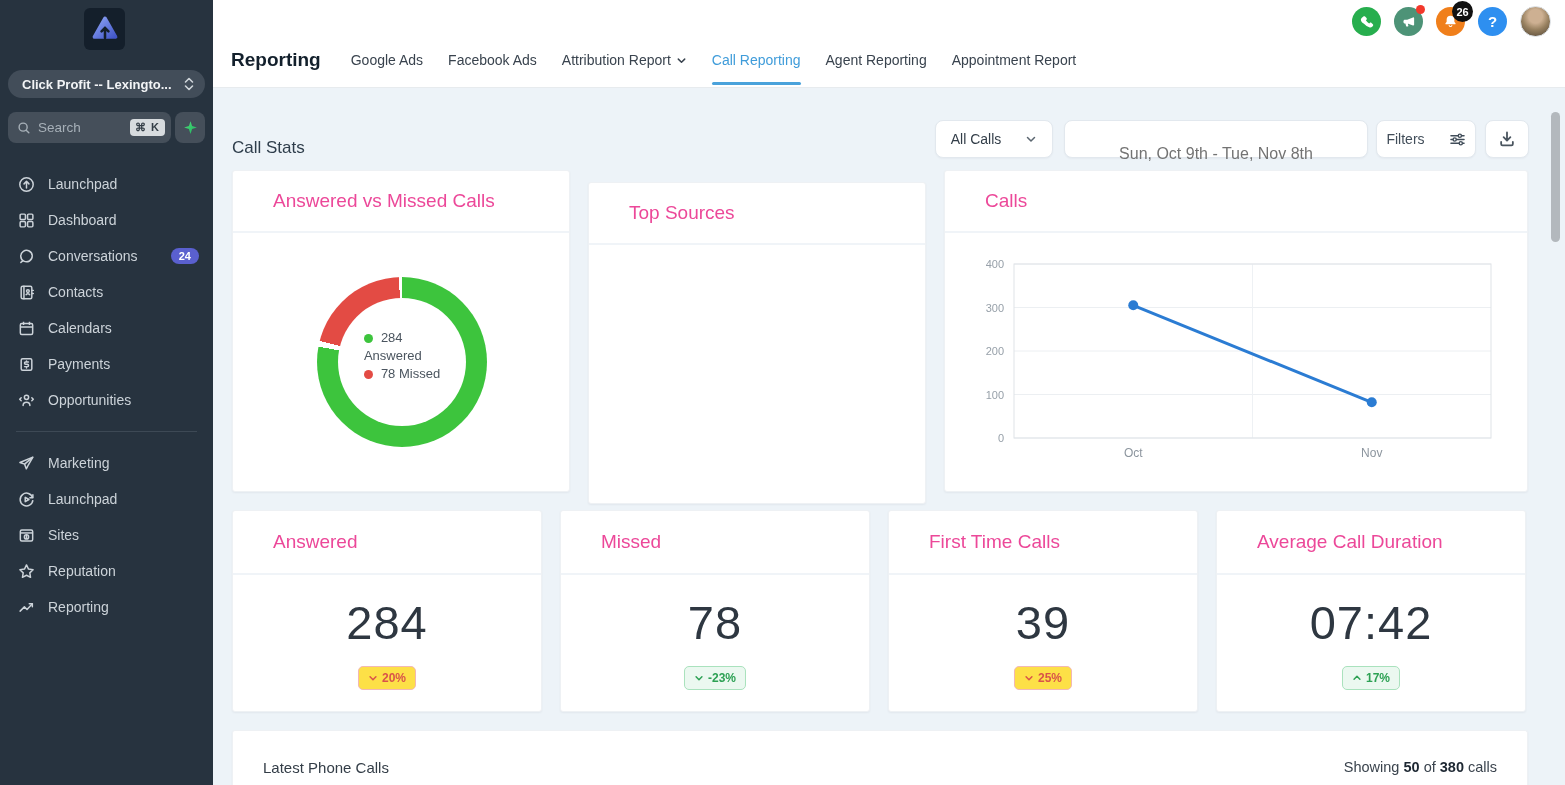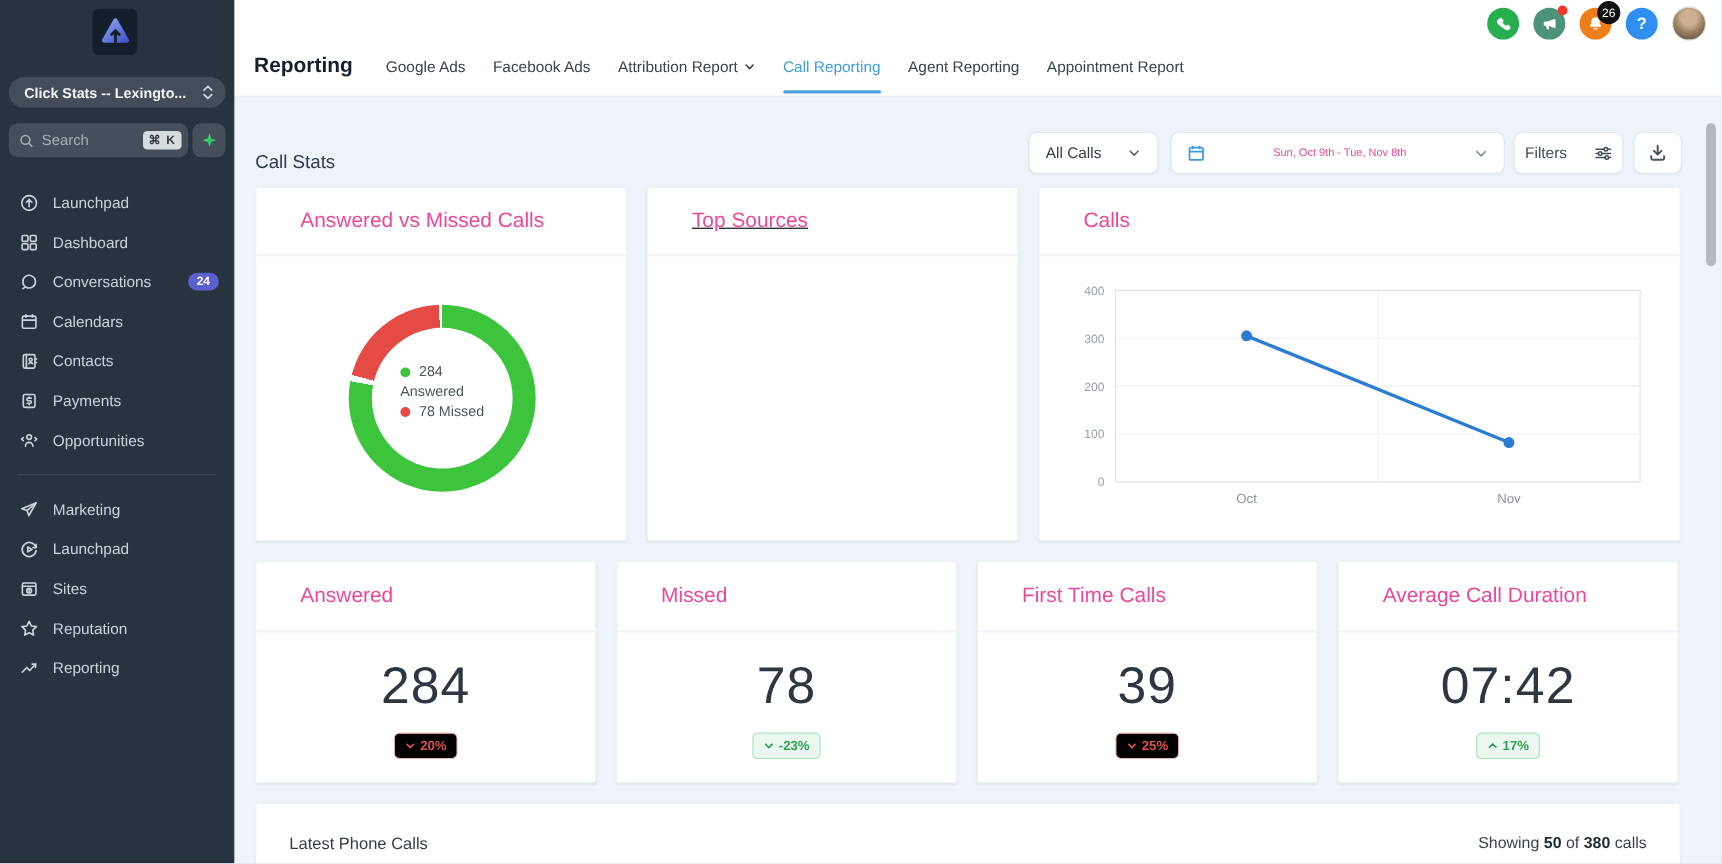--- a/index.html
+++ b/index.html
@@ -32,52 +32,52 @@
   .tab.active{color:#3f9cda;}
   .tab.active::after{content:'';position:absolute;left:0;right:0;bottom:-9px;height:3px;background:#4aa2db;border-radius:2px;}
   .topbar-icons{position:absolute;right:14px;top:6px;display:flex;gap:13px;align-items:center;}
   .circ{position:relative;width:29px;height:29px;border-radius:50%;display:flex;align-items:center;justify-content:center;cursor:pointer;}
   .circ.phone{background:#27ae4e;}
   .circ.mega{background:#4d9377;}
   .circ.bell{background:#f07f1b;}
   .circ.help{background:#2e8ff0;}
   .circ.avatar{width:31px;height:31px;background:radial-gradient(circle at 50% 32%,#cdb092 0 28%,#97805f 55%,#4e4336 100%);border:1px solid #d9dde1;}
   .dot-badge{position:absolute;top:-2px;right:-2px;width:9px;height:9px;border-radius:50%;background:#f2382b;}
-  .num-badge{position:absolute;top:-6px;right:-8px;min-width:21px;height:21px;border-radius:11px;background:#111;color:#fff;font-size:11px;font-weight:normal;display:flex;align-items:center;justify-content:center;padding:0 4px;}
+  .num-badge{position:absolute;top:-6px;right:-8px;min-width:21px;height:21px;border-radius:11px;background:#111;color:#fff;font-size:11px;font-weight:bold;display:flex;align-items:center;justify-content:center;padding:0 4px;}
   .q-glyph{color:#fff;font-size:15px;font-weight:bold;}
 
   
   .content{position:absolute;left:213px;top:88px;width:1352px;height:697px;}
   .section-title{position:absolute;left:19px;top:36px;font-size:17px;color:#2e3d4b;font-weight:500;}
   .tool-btn{position:absolute;top:32px;height:38px;background:#fff;border:1px solid #e2e8ee;border-radius:8px;display:flex;align-items:center;justify-content:center;gap:24px;font-size:14px;color:#333e49;cursor:pointer;box-shadow:0 1px 2px rgba(16,24,40,.04);}
   .btn-allcalls{left:722px;width:118px;}
-  .btn-date{left:851px;width:304px;color:#ec4899;font-size:10px;justify-content:flex-start;padding:0 14px;}
+  .btn-date{left:851px;width:304px;color:#737373;font-size:16px;justify-content:flex-start;padding:0 14px;flex-direction:column;}
   .btn-date .dtext{flex:1;text-align:center;}
   .btn-filters{left:1163px;width:100px;color:#414d59;}
   .btn-download{left:1272px;width:44px;}
 
   .card{position:absolute;background:#fff;border:1px solid #eef1f4;border-radius:3px;box-shadow:0 1px 2px rgba(16,24,40,.05);}
   .card-hd{height:62px;display:flex;align-items:center;padding:0 40px;font-size:19px;color:#ec4899;border-bottom:2px solid #f0f4f8;}
 
   .card-donut{left:19px;top:82px;width:338px;height:322px;}
-  .card-sources{left:375px;top:82px;width:338px;height:322px;text-decoration:underline;}
+  .card-sources{left:375px;top:94px;width:338px;height:322px;}
   .card-calls{left:731px;top:82px;width:584px;height:322px;}
 
   .donut{position:absolute;left:84px;top:106px;width:170px;height:170px;border-radius:50%;}
   .donut-hole{position:absolute;left:105px;top:127px;width:128px;height:128px;border-radius:50%;background:#fff;}
   .donut-legend{position:absolute;left:0;top:158px;width:338px;display:flex;justify-content:center;}
   .dl-inner{font-size:13px;color:#4b555f;line-height:18px;}
   .dl-row{display:flex;align-items:center;gap:8px;}
   .ldot{width:9px;height:9px;border-radius:50%;flex:none;}
 
   .stat-card{height:202px;}
   .stat-card .card-hd{height:64px;}
   .stat-val{position:absolute;left:0;right:0;top:84px;text-align:center;font-size:47px;color:#2e3741;letter-spacing:1px;}
   .stat-badge{position:absolute;left:50%;transform:translateX(-50%);top:155px;display:flex;align-items:center;gap:4px;font-size:12px;font-weight:bold;border-radius:5px;padding:4px 9px;border:1px solid transparent;}
-  .tone-neg{background:#000000;border-color:#f2b8b5;color:#d9534a;}
+  .tone-neg{background:#fde047;border-color:#f2b8b5;color:#d9534a;}
   .tone-pos{background:#ebf8f0;border-color:#a9e2bd;color:#2da154;}
   .chev{width:10px;height:10px;}
   .chev.up{transform:rotate(180deg);}
 
   .card-latest{left:19px;top:642px;width:1296px;height:80px;border-bottom:none;}
   .latest-hd{height:72px;display:flex;align-items:center;padding:0 30px;}
   .latest-title{font-size:15px;color:#333d47;}
   .latest-sp{flex:1;}
   .showing{font-size:14.5px;color:#3a434d;}
   .showing b{font-weight:bold;color:#1d2732;}
@@ -99,21 +99,21 @@
           <stop offset="0" stop-color="#8ea4f5"></stop>
               <stop offset="1" stop-color="#4156c9"></stop>
         </linearGradient>
           </defs>
         <path d="M20 6 34 30.5H6Z" fill="url(#lg)" stroke="url(#lg)" stroke-width="5" stroke-linejoin="round"></path>
         <path d="M20 32V18.5m0 0-4.6 4.6M20 18.5l4.6 4.6" stroke="#141f2b" stroke-width="3.4" fill="none" stroke-linecap="round" stroke-linejoin="round"></path>
       </svg>
     </div>
 
     <div class="acct-pill">
-      <span class="txt">Click Stats -- Lexingto...</span>
+      <span class="txt">Click Profit -- Lexingto...</span>
       <svg width="12" height="16" viewBox="0 0 12 16">
         <path d="M2.5 6 6 2.5 9.5 6" stroke="#cfd5da" stroke-width="1.6" fill="none" stroke-linecap="round" stroke-linejoin="round"></path>
         <path d="M2.5 10 6 13.5 9.5 10" stroke="#cfd5da" stroke-width="1.6" fill="none" stroke-linecap="round" stroke-linejoin="round"></path>
       </svg>
     </div>
 
     <div class="search-row">
       <div class="search-box">
         <svg width="14" height="14" viewBox="0 0 16 16">
           <circle cx="7" cy="7" r="4.6" stroke="#a7b0b8" stroke-width="1.6" fill="none"></circle>
@@ -162,36 +162,36 @@
               <path d="M13.4 7.6A5.4 5.4 0 1 1 5 3.1a5.4 5.4 0 0 1 8.4 4.5Z"></path>
               <path d="M4.2 12.4 2.7 13.6" stroke-linecap="round"></path>
             </svg>
           </span>
         <span class="lbl">Conversations</span>
         <span class="menu-badge">24</span>
       </div>
       <div class="menu-item">
         <span class="mi-ic">
             <svg width="17" height="17" viewBox="0 0 16 16" fill="none" stroke="#ccd3d9" stroke-width="1.4">
-              <rect x="2.2" y="3.2" width="11.6" height="10.4" rx="1.4"></rect>
-              <path d="M5.2 1.6v3M10.8 1.6v3M2.2 6.6h11.6"></path>
-            </svg>
-          </span>
-        <span class="lbl">Calendars</span>
-      </div>
-      <div class="menu-item">
-        <span class="mi-ic">
-            <svg width="17" height="17" viewBox="0 0 16 16" fill="none" stroke="#ccd3d9" stroke-width="1.4">
               <rect x="3" y="2.2" width="10" height="11.6" rx="1.4"></rect>
               <path d="M5.6 2.2v11.6M13 6h1.4M13 9h1.4" stroke-linecap="round"></path>
               <circle cx="9.3" cy="6.6" r="1.3"></circle>
               <path d="M7.4 10.6c.3-1 1-1.5 1.9-1.5s1.6.5 1.9 1.5"></path>
             </svg>
           </span>
         <span class="lbl">Contacts</span>
+      </div>
+      <div class="menu-item">
+        <span class="mi-ic">
+            <svg width="17" height="17" viewBox="0 0 16 16" fill="none" stroke="#ccd3d9" stroke-width="1.4">
+              <rect x="2.2" y="3.2" width="11.6" height="10.4" rx="1.4"></rect>
+              <path d="M5.2 1.6v3M10.8 1.6v3M2.2 6.6h11.6"></path>
+            </svg>
+          </span>
+        <span class="lbl">Calendars</span>
       </div>
       <div class="menu-item">
         <span class="mi-ic">
             <svg width="17" height="17" viewBox="0 0 16 16" fill="none" stroke="#ccd3d9" stroke-width="1.4">
               <rect x="3" y="2.5" width="10" height="11" rx="1.4"></rect>
               <path d="M9.8 5.6H7.2a1.1 1.1 0 0 0 0 2.2h1.6a1.1 1.1 0 0 1 0 2.2H6.2M8 4.6v1M8 10v1.2" stroke-linecap="round"></path>
             </svg>
           </span>
         <span class="lbl">Payments</span>
       </div>

